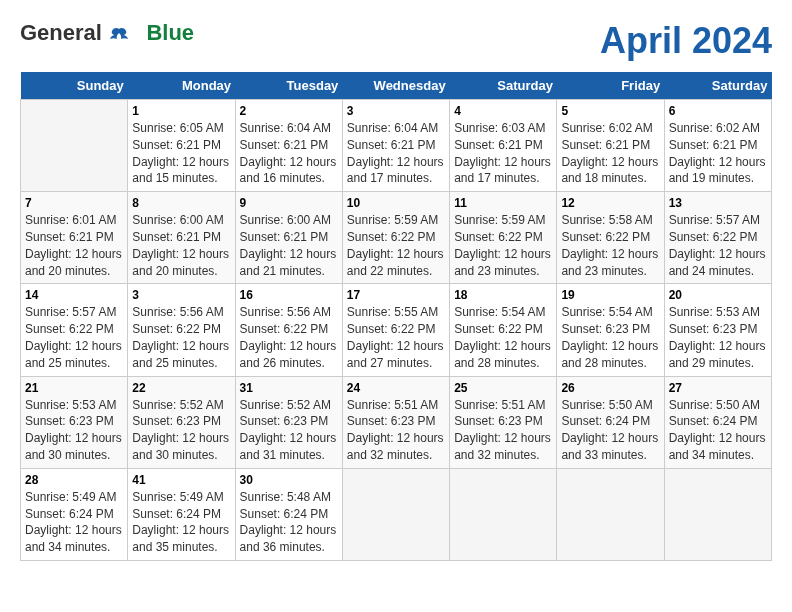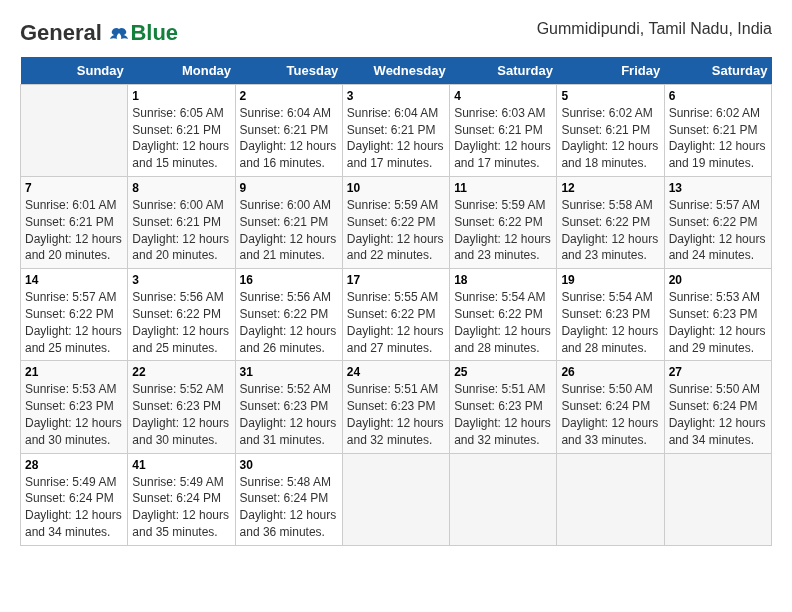--- a/index.html
+++ b/index.html
@@ -70,21 +70,21 @@
     }
     .empty-cell {
       background: #f5f5f5 !important;
     }
     .week-row td {
       height: 90px;
     }
     .logo-wrapper {
       display: flex;
       align-items: center;
-      gap: 0;
+      gap: 16px;
     }
     .general-text {
       font-size: 22px;
       font-weight: bold;
       color: #333;
     }
     .blue-text {
       font-size: 22px;
       font-weight: bold;
       color: #15803d;
@@ -102,21 +102,21 @@
       <div>
         <span class="general-text">General</span>
         <svg class="bird-svg" width="22" height="22" viewBox="0 0 22 22" style="display:inline-block;vertical-align:middle;margin-left:2px;">
           <path d="M11 4 C13 2, 17 3, 18 6 C19 8, 17 10, 15 10 C17 10, 19 11, 20 14 C18 13, 15 13, 13 14 C14 11, 12 9, 11 8 C10 9, 8 11, 9 14 C7 13, 4 13, 2 14 C3 11, 5 10, 7 10 C5 10, 3 8, 4 6 C5 3, 9 2, 11 4Z" fill="#1a5fa8"></path>
         </svg>
       </div>
       <span class="blue-text">Blue</span>
     </div>
   </div>
   <div class="title-section">
-    <div class="location">Gummidipundi, Tamil Nadu, India</div>
+    <div class="month-title">April 2024</div>
   </div>
 </div>
 
 <table class="calendar">
   <thead>
     <tr>
     <th>Sunday</th>
         <th>Monday</th>
         <th>Tuesday</th>
         <th>Wednesday</th>

